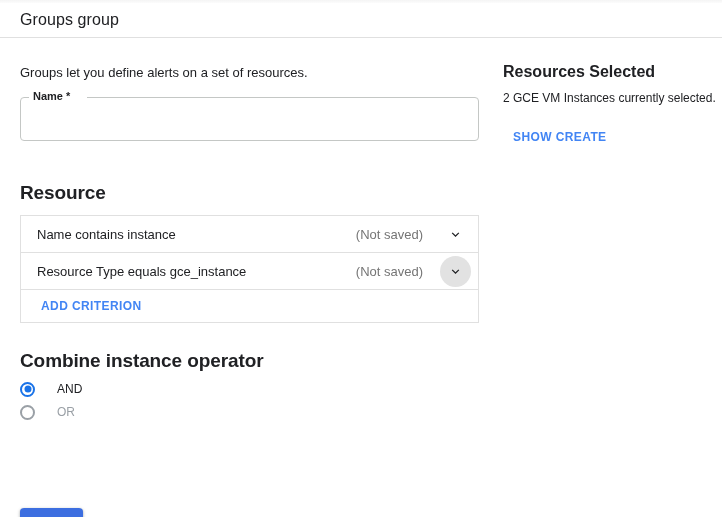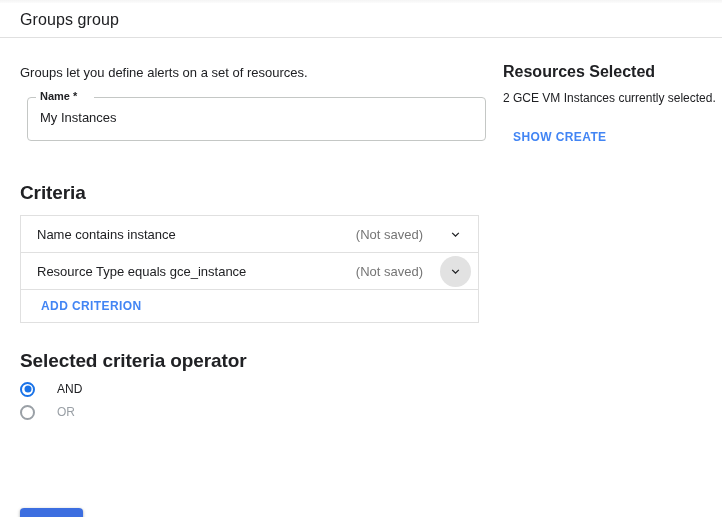--- a/index.html
+++ b/index.html
@@ -67,21 +67,20 @@
     color: #202124;
   }
 
   
   .field-wrap {
     position: absolute;
     left: 20px;
     top: 58px;
     width: 459px;
     height: 28px;
-    margin-left: 7px;
   }
   .field-box {
     position: absolute;
     left: 0; top: 0;
     width: 459px;
     height: 44px;
     border: 1px solid #c4c7c5;
     border-radius: 4px;
     box-sizing: border-box;
     background: #ffffff;
@@ -301,24 +300,23 @@
 </div>
 
 <div class="left-col">
 
   <div class="intro-text">Groups let you define alerts on a set of resources.</div>
 
   <div class="field-wrap">
     <div class="field-box"></div>
     <div class="field-notch"></div>
     <div class="field-label">Name *</div>
-    <input class="field-value" type="text" value="My Instances" style="">
   </div>
 
-  <div class="section-heading" id="criteria-heading">Criteria</div>
+  <div class="section-heading" id="criteria-heading">Resource</div>
 
   <div class="criteria-box">
 
     <div class="criteria-row">
       <div class="criteria-label">Name contains instance</div>
       <div class="criteria-status">(Not saved)</div>
       <div class="chevron-btn">
         <svg width="15" height="15" viewBox="0 0 24 24" aria-hidden="true">
           <path d="M7.4 8.6 12 13.2l4.6-4.6L18 10l-6 6-6-6z" fill="#202124"></path>
         </svg>
@@ -333,21 +331,21 @@
           <path d="M7.4 8.6 12 13.2l4.6-4.6L18 10l-6 6-6-6z" fill="#202124"></path>
         </svg>
       </div>
     </div>
 
     <div class="add-criterion-row">
       <div class="add-criterion-link">ADD CRITERION</div>
     </div>
   </div>
 
-  <div class="section-heading" id="combine-heading">Selected criteria operator</div>
+  <div class="section-heading" id="combine-heading">Combine instance operator</div>
 
   <div class="radio-row" id="radio-and">
     <div class="radio-circle on">
       <div class="radio-dot"></div>
     </div>
     <div class="radio-label enabled">AND</div>
   </div>
 
   <div class="radio-row" id="radio-or">
     <div class="radio-circle off"></div>

